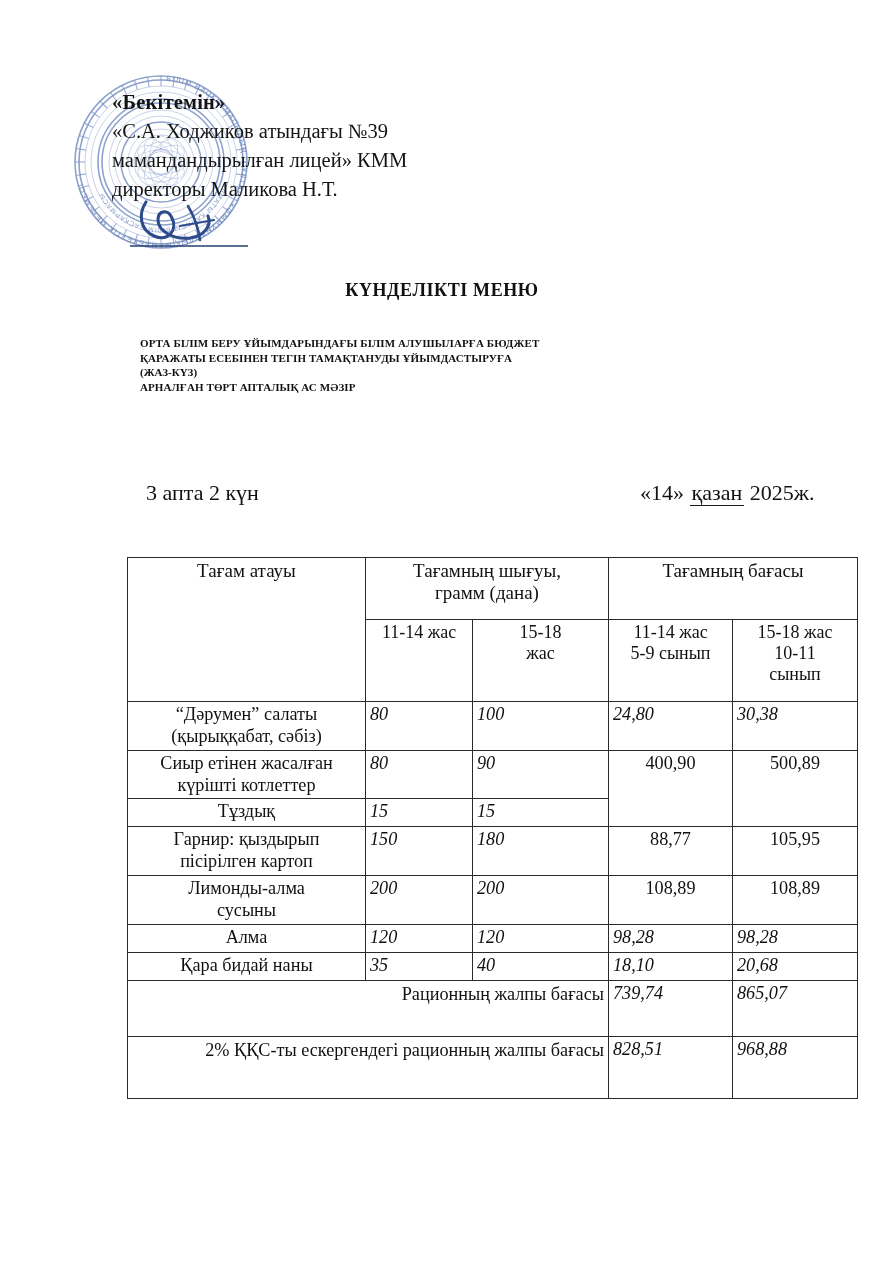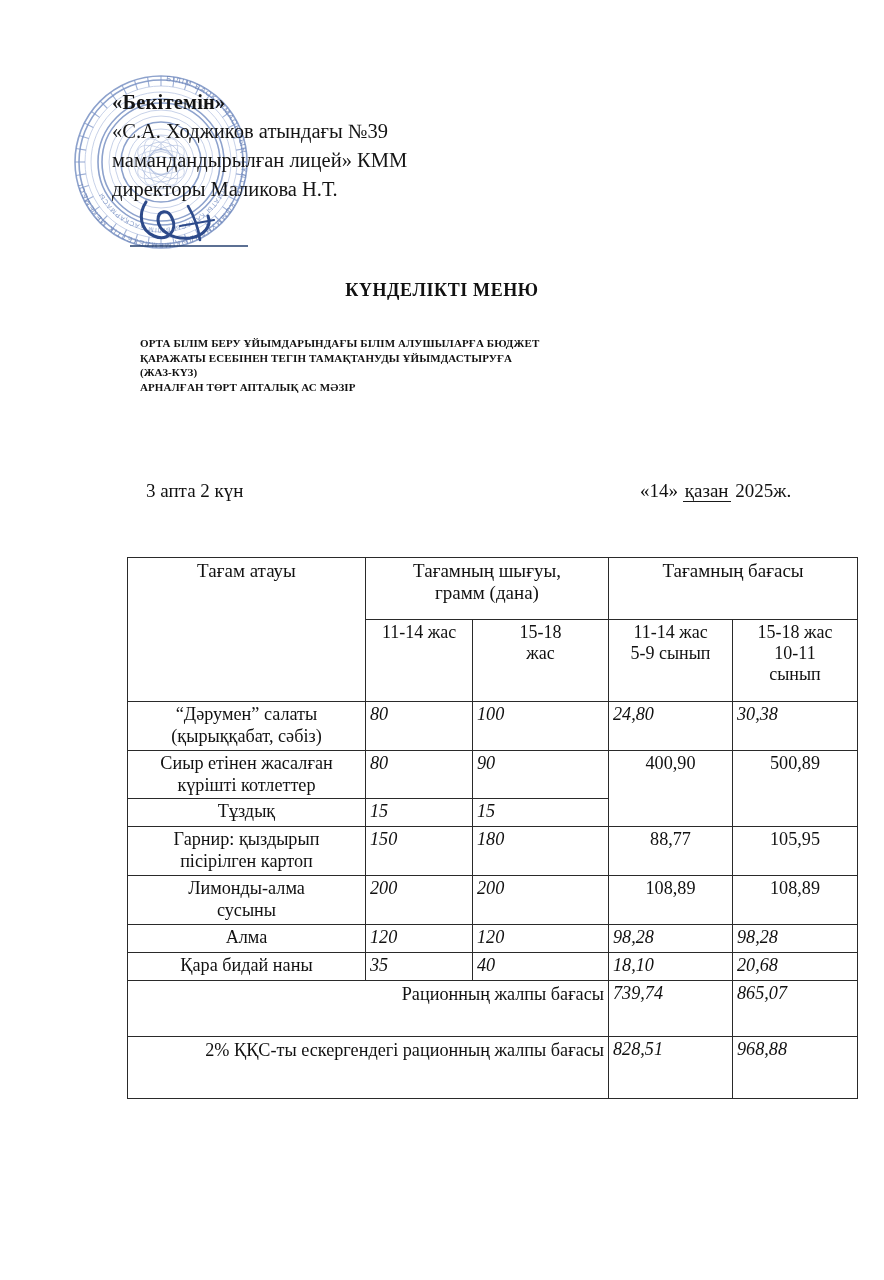--- a/index.html
+++ b/index.html
@@ -82,21 +82,21 @@
   .doc-subtitle .sub-ln { display: block; }
   .doc-subtitle .season { letter-spacing: 0; }
 
   
   .meta {
     position: absolute;
     top: 480px;
     left: 0;
     width: 884px;
     height: 28px;
-    font-size: 19px;
+    font-size: 22px;
   }
   .meta .week {
     position: absolute;
     left: 146px;
     top: 0;
     white-space: nowrap;
   }
   .meta .date {
     position: absolute;
     left: 640px;

